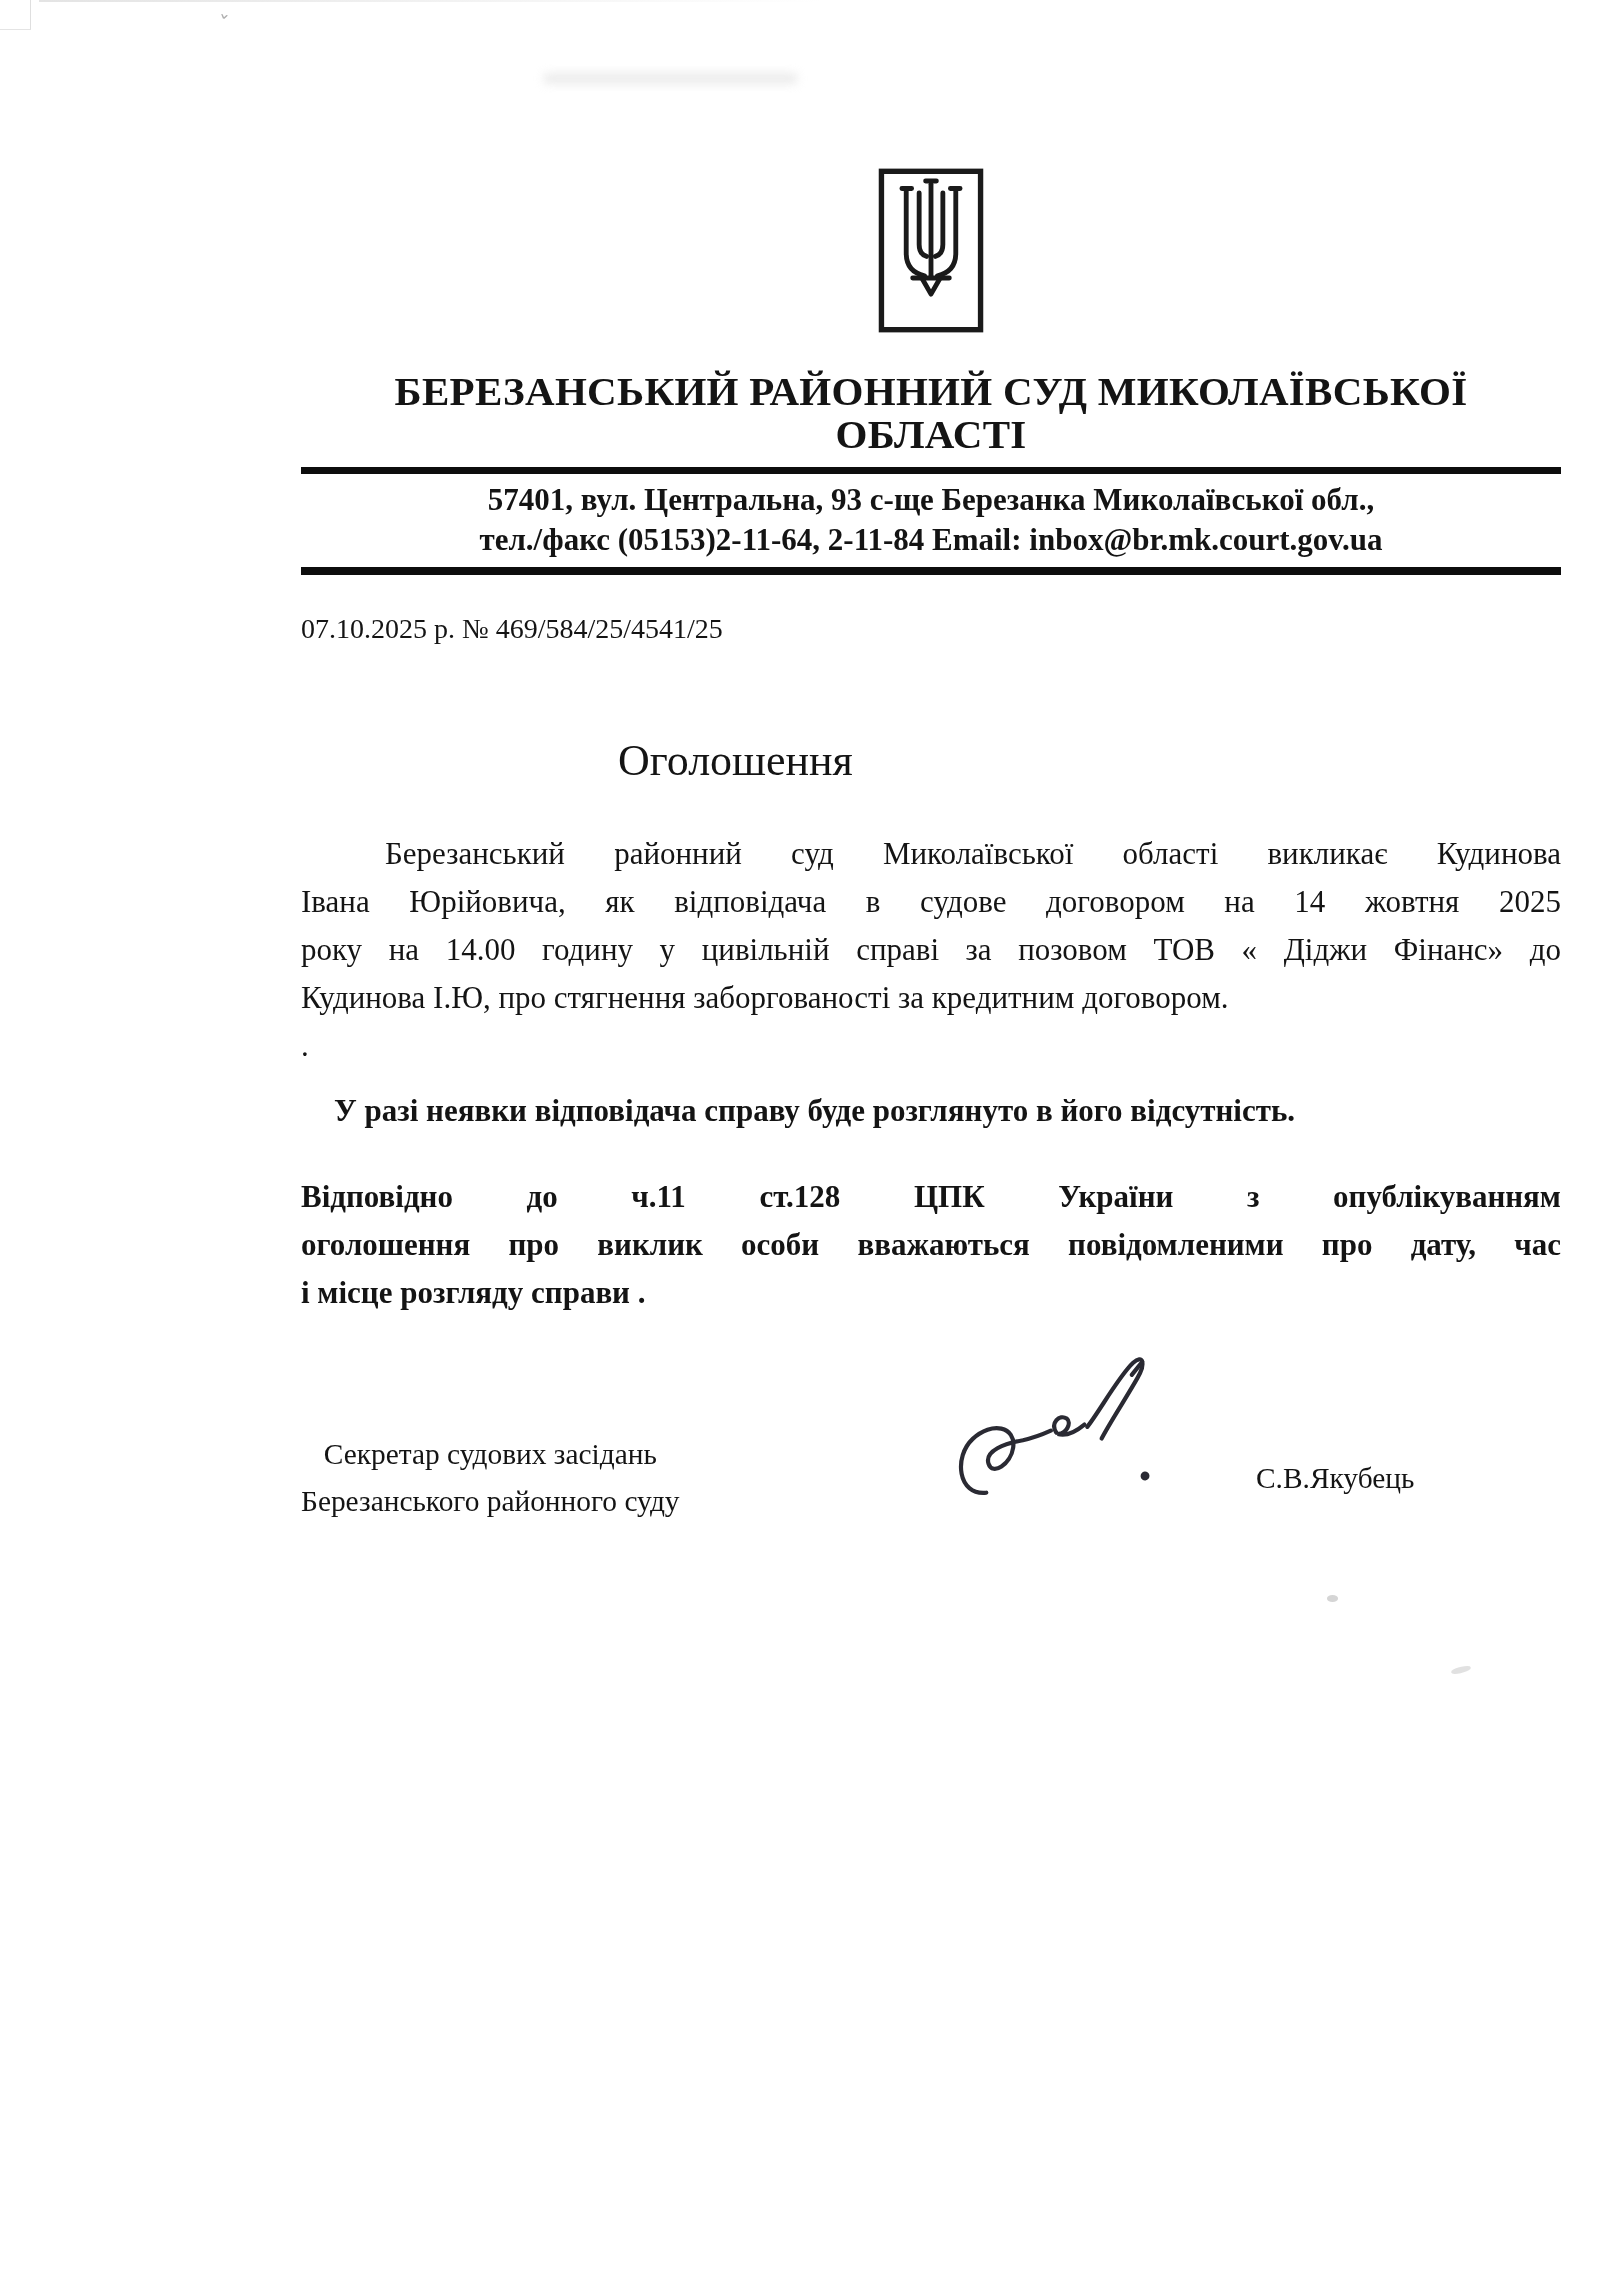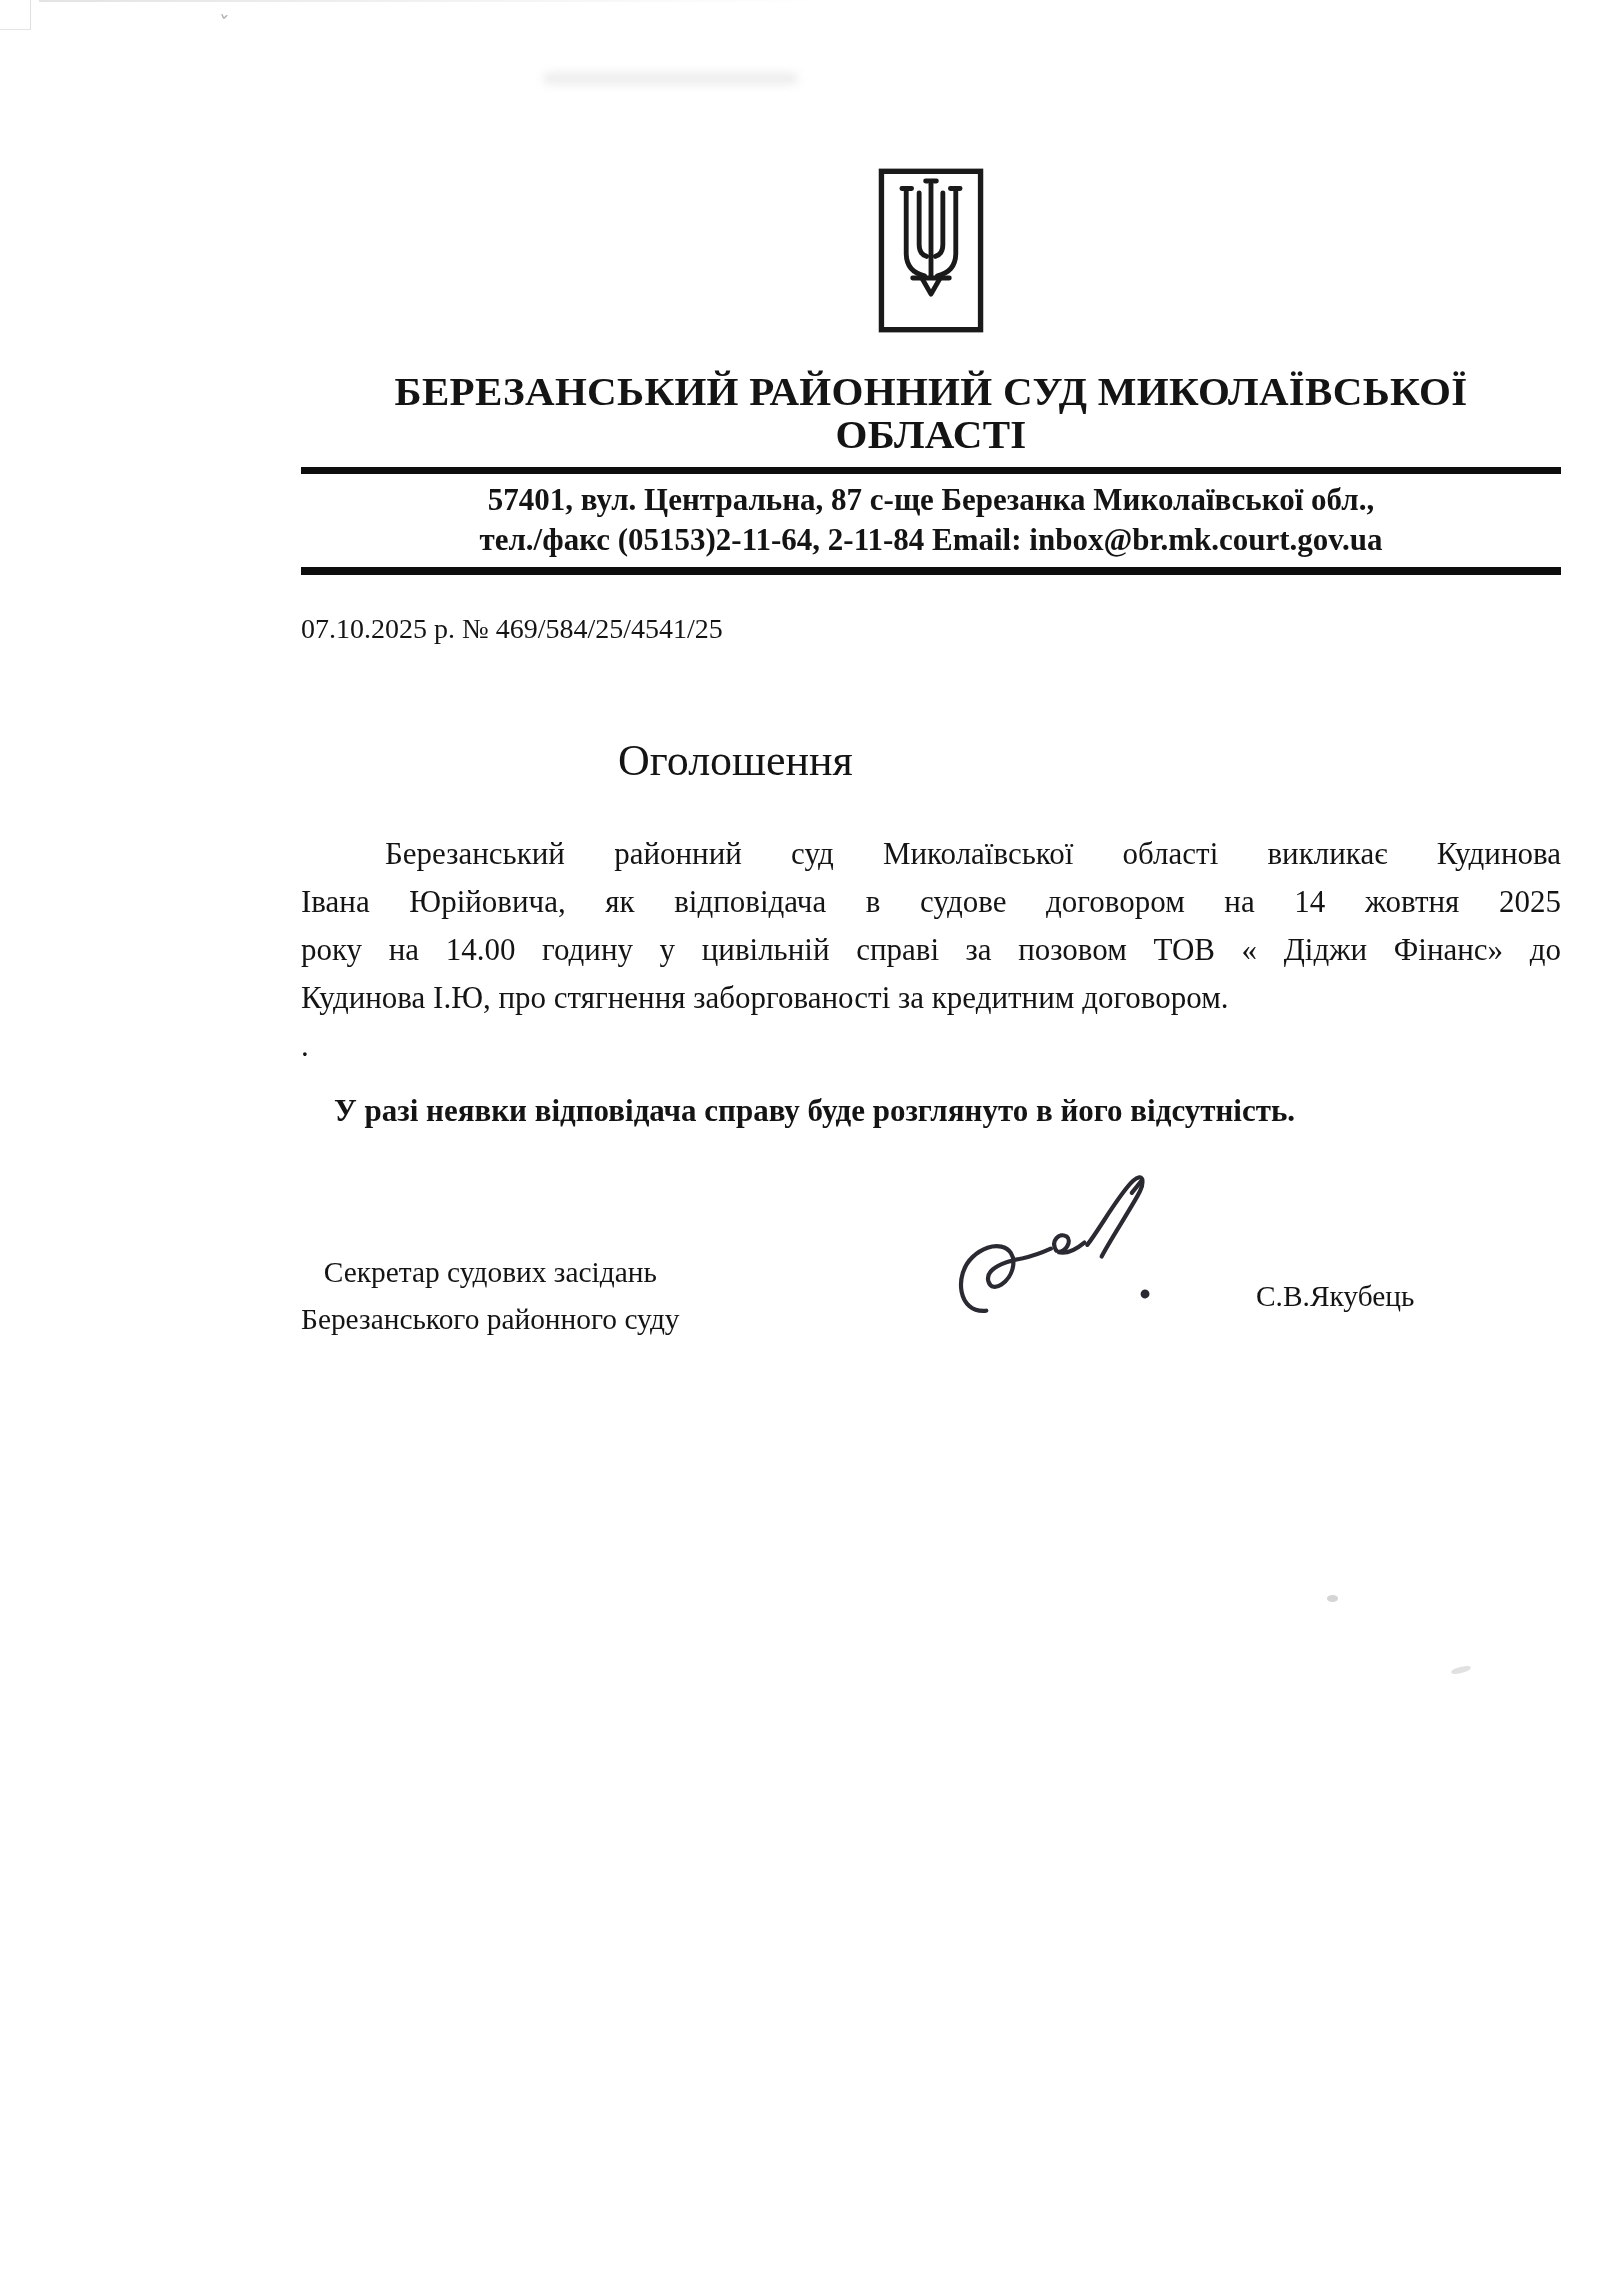--- a/index.html
+++ b/index.html
@@ -93,40 +93,45 @@
           <path d="M42 104 l8 14 8 -14"></path>
           <path d="M23 20 h9 M68 20 h9 M45 13 h10"></path>
         </g>
       </svg>
     </div>
 
     <div class="court-name">БЕРЕЗАНСЬКИЙ РАЙОННИЙ СУД МИКОЛАЇВСЬКОЇ ОБЛАСТІ</div>
 
     <div class="rule"></div>
 
-    <div class="addr">57401, вул. Центральна, 87 с-ще  Березанка Миколаївської обл.,</div>
+    <div class="addr">57401, вул. Центральна, 93 с-ще  Березанка Миколаївської обл.,</div>
     <div class="addr">тел./факс (05153)2-11-64, 2-11-84 Email: inbox@br.mk.court.gov.ua</div>
 
     <div class="rule rule2"></div>
 
     <div class="ref">07.10.2025 р. № 469/584/25/4541/25</div>
 
     <div class="doc-title">Оголошення</div>
 
     <div class="para p1">
       <div class="pline indent just"><span>Березанський  районний суд Миколаївської області викликає  Кудинова</span></div>
       <div class="pline just"><span class="b">Івана Юрійовича, як відповідача</span><span> в  судове договором  на </span><span class="b"> 14 жовтня 2025</span></div>
       <div class="pline just"><span class="b">року на 14.00 годину</span><span> у цивільній справі за позовом ТОВ « Діджи Фінанс» до</span></div>
       <div class="pline"><span>Кудинова І.Ю, про стягнення заборгованості за кредитним договором.</span></div>
     </div>
 
     <div class="para pline">.</div>
 
     <div class="p2">У разі неявки  відповідача  справу буде розглянуто в його відсутність.</div>
 
+    <div class="para p3">
+      <div class="pline just">Відповідно  до  ч.11  ст.128  ЦПК  України  з  опублікуванням</div>
+      <div class="pline just">оголошення про виклик особи вважаються повідомленими про дату, час</div>
+      <div class="pline">і місце розгляду справи  .</div>
+    </div>
 
     <div class="sig">
       <div class="sig-role">
         <div>Секретар судових засідань</div>
         <div>Березанського районного суду</div>
       </div>
       <svg class="sig-scribble" width="262" height="157" viewBox="0 0 200 120">
         <g fill="none" stroke="#2a2a33" stroke-width="3.2" stroke-linecap="round">
           <path d="M30 92 C 8 92, 8 62, 24 50 C 40 38, 58 44, 54 60 C 51 72, 36 80, 34 70 C 32 60, 48 56, 62 55 C 72 54, 78 52, 84 50"></path>
           <path d="M88 52 C 84 44, 92 38, 97 42 C 101 46, 95 54, 89 53 C 96 56, 104 52, 110 48"></path>

